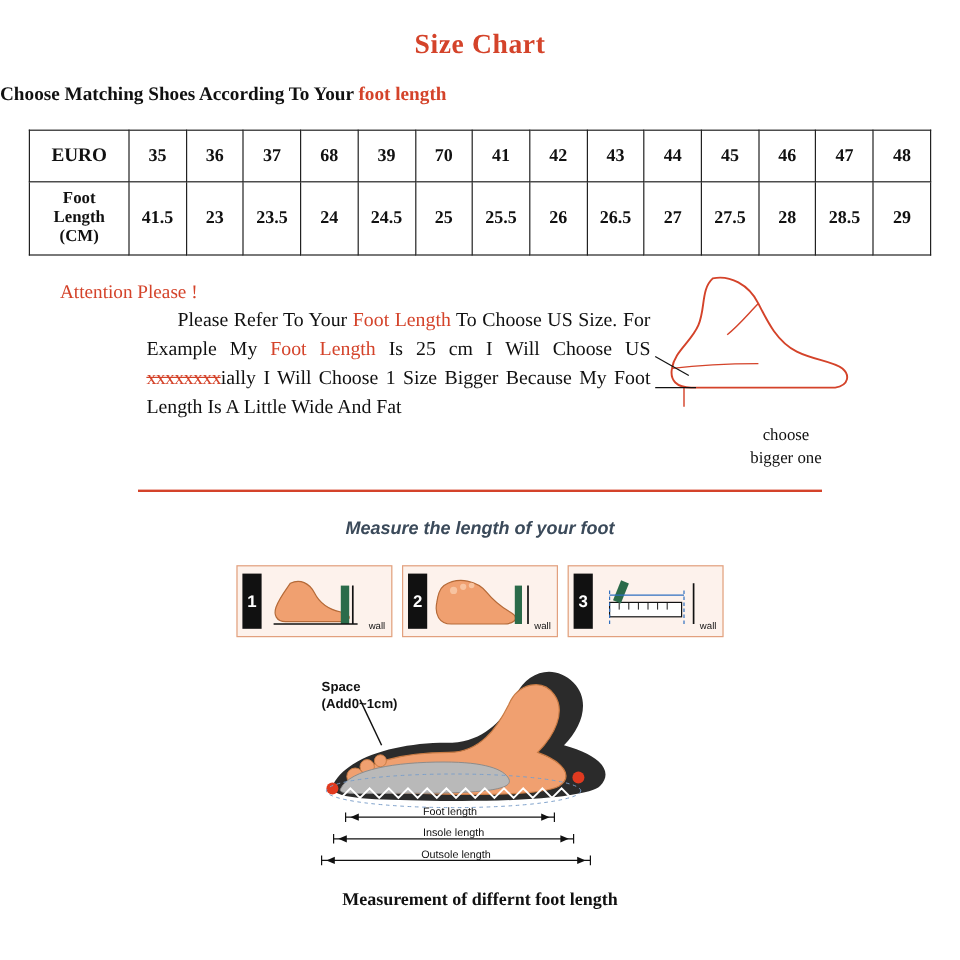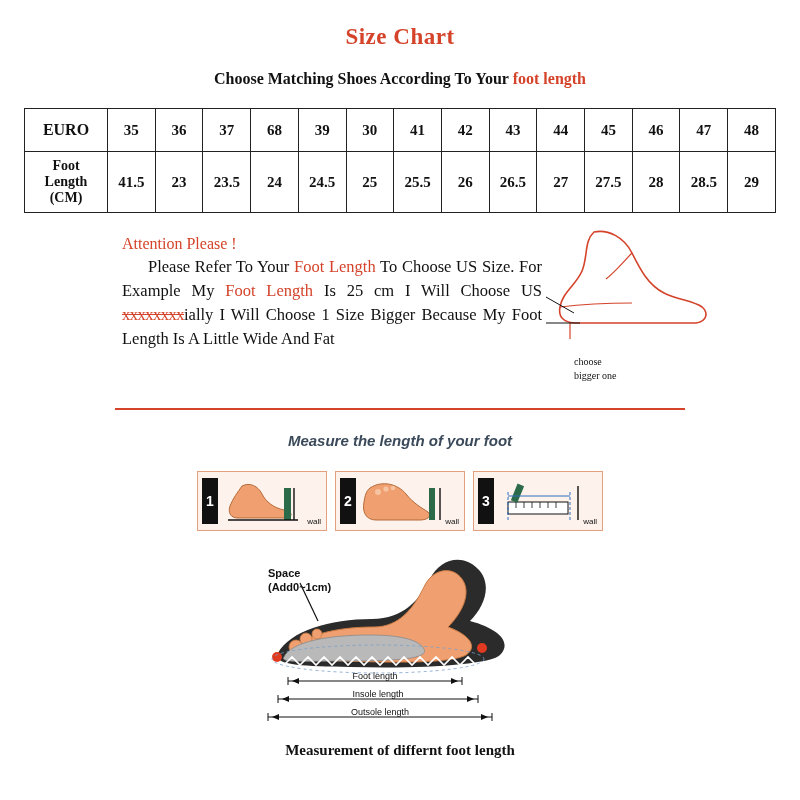--- a/index.html
+++ b/index.html
@@ -22,21 +22,21 @@
   }
   .title {
     text-align: center;
     font-size: 23px;
     font-weight: bold;
     color: #d4432a;
     margin-top: 24px;
     letter-spacing: 0.5px;
   }
   .subtitle {
-    text-align: center;
+    text-align: left;
     font-size: 16px;
     font-weight: bold;
     margin-top: 20px;
     color: #111;
   }
   .subtitle .hl {
     color: #d4432a;
   }
   table.size-table {
     border-collapse: collapse;
@@ -69,21 +69,20 @@
   }
   .attention-block {
     position: relative;
     margin: 14px auto 0 auto;
     width: 700px;
     height: 175px;
   }
   .attn-title {
     color: #d4432a;
     font-size: 16px;
-    margin-left: 72px;
     padding-top: 8px;
   }
   .attn-text {
     width: 420px;
     margin-left: 72px;
     margin-top: 2px;
     font-size: 16.5px;
     line-height: 1.45;
     color: #111;
     text-align: justify;
@@ -97,25 +96,25 @@
     text-decoration: line-through;
     letter-spacing: -0.5px;
   }
   .foot-svg {
     position: absolute;
     right: 34px;
     top: 0px;
   }
   .choose-note {
     position: absolute;
-    right: 46px;
+    right: 30px;
     top: 128px;
     width: 130px;
-    text-align: left;
-    font-size: 10px;
+    text-align: center;
+    font-size: 14px;
     line-height: 1.35;
     color: #111;
   }
   .divider {
     width: 570px;
     height: 2px;
     background: #d4432a;
     margin: 6px auto 0 auto;
   }
   .measure-title {
@@ -204,21 +203,21 @@
 
   <table class="size-table">
     <tbody>
         <tr class="row-euro">
       <td class="label label-euro">EURO</td>
       <td>35</td>
       <td>36</td>
       <td>37</td>
       <td>68</td>
       <td>39</td>
-      <td>30</td>
+      <td>70</td>
       <td>41</td>
       <td>42</td>
       <td>43</td>
       <td>44</td>
       <td>45</td>
       <td>46</td>
       <td>47</td>
       <td>48</td>
     </tr>
     <tr class="row-len">

